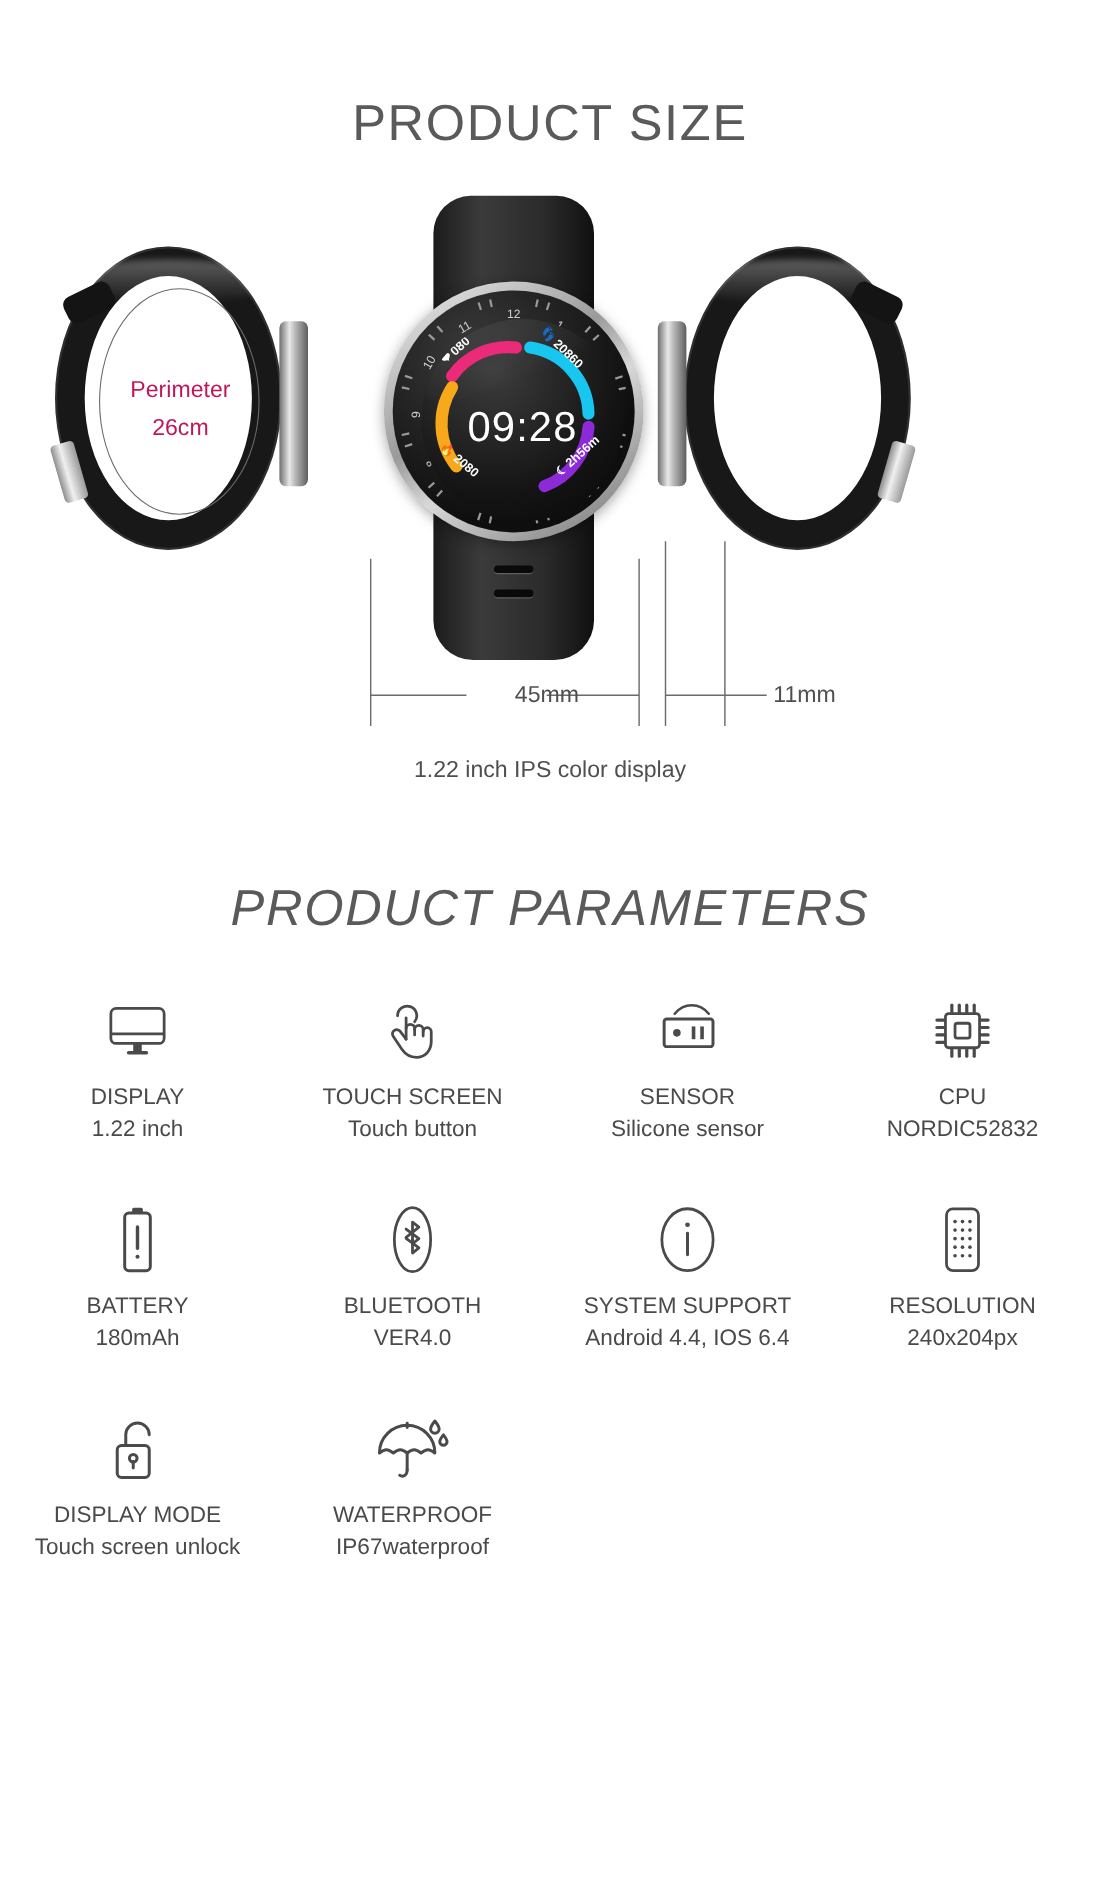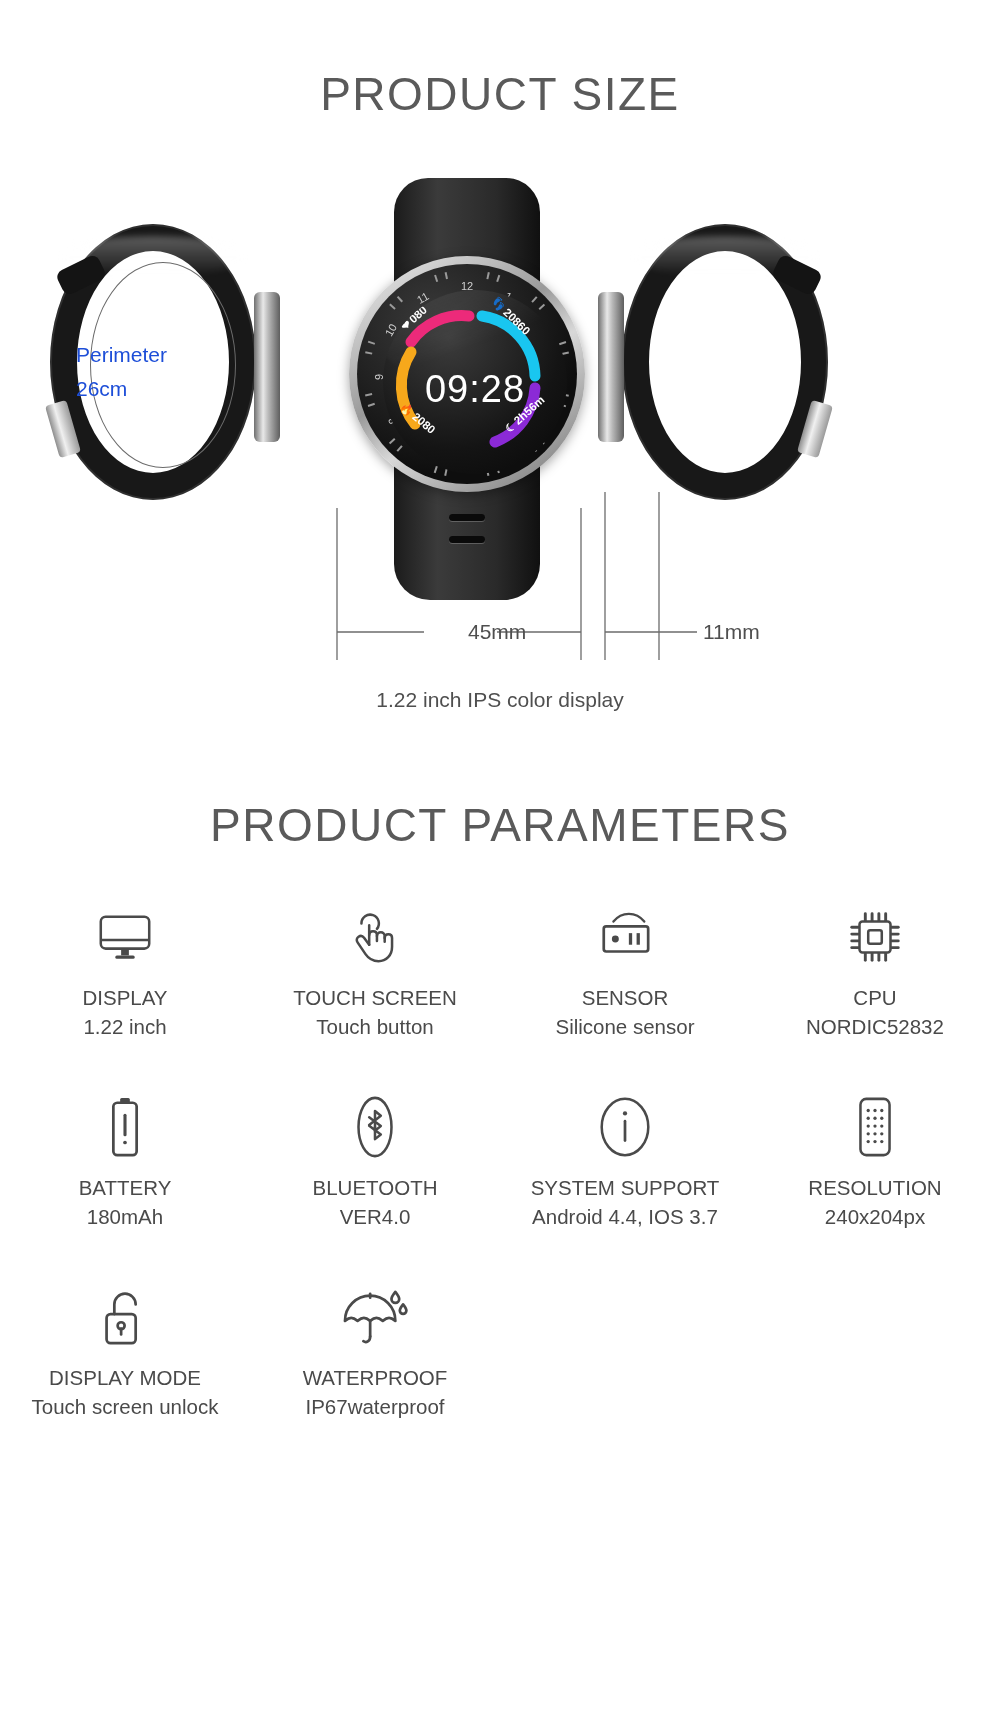--- a/index.html
+++ b/index.html
@@ -16,22 +16,22 @@
   
   .section-title {
     position: absolute;
     width: 100%;
     text-align: center;
     font-size: 46px;
     font-weight: 400;
     letter-spacing: 1.5px;
     color: #5a5a5a;
   }
-  #title-size { top: 67px; }
-  #title-params { top: 798px; }
+  #title-size { top: 84px; }
+  #title-params { top: 798px; font-style: italic; }
 
   
   .stage { position: absolute; left: 0; top: 170px; width: 1000px; height: 580px; }
 
   
   .side-watch { position: absolute; width: 250px; height: 300px; }
   #side-left  { left: 28px;  top: 50px; }
   #side-right { left: 600px; top: 50px; }
 
   .band-ring {
@@ -91,24 +91,24 @@
     position: absolute;
     left: 62px; top: 42px;
     width: 146px; height: 206px;
     border: 1.4px solid #6b6b6b;
     border-radius: 50%;
   }
   .perimeter-label {
     position: absolute;
     left: 48px; top: 118px;
     width: 176px;
-    text-align: left;
+    text-align: center;
     font-size: 21px;
     line-height: 34px;
-    color: #1d4ed8;
+    color: #be185d;
   }
 
   
   #front-watch { position: absolute; left: 342px; top: 8px; width: 250px; height: 400px; }
   .strap {
     position: absolute; left: 52px; width: 146px;
     background: linear-gradient(90deg,#1b1b1b,#3b3b3b 30%,#2a2a2a 70%,#101010);
   }
   .strap-top    { top: 0px;   height: 140px; border-radius: 34px 34px 10px 10px; }
   .strap-bottom { top: 262px; height: 160px; border-radius: 10px 10px 36px 36px; }
@@ -463,21 +463,21 @@
       </div>
       <div class="param-cell">
         <div class="param-icon">
           <svg width="58" height="66" viewBox="0 0 58 68" fill="none" stroke="#4a4a4a" stroke-width="2.6">
             <ellipse cx="29" cy="34" rx="24" ry="29"></ellipse>
             <circle cx="29" cy="20" r="2.2" fill="#4a4a4a" stroke="none"></circle>
             <line x1="29" y1="28" x2="29" y2="48" stroke-width="2.8" stroke-linecap="round"></line>
           </svg>
         </div>
         <div class="param-title">SYSTEM SUPPORT</div>
-        <div class="param-sub">Android 4.4, IOS 3.7</div>
+        <div class="param-sub">Android 4.4, IOS 6.4</div>
       </div>
       <div class="param-cell">
         <div class="param-icon">
           <svg width="46" height="64" viewBox="0 0 46 66" fill="none" stroke="#4a4a4a" stroke-width="2.6">
             <rect x="8" y="4" width="30" height="58" rx="6"></rect>
             <g fill="#4a4a4a" stroke="none">
               <circle cx="16" cy="16" r="1.7"></circle>
               <circle cx="23" cy="16" r="1.7"></circle>
               <circle cx="30" cy="16" r="1.7"></circle>
               <circle cx="16" cy="24" r="1.7"></circle>

